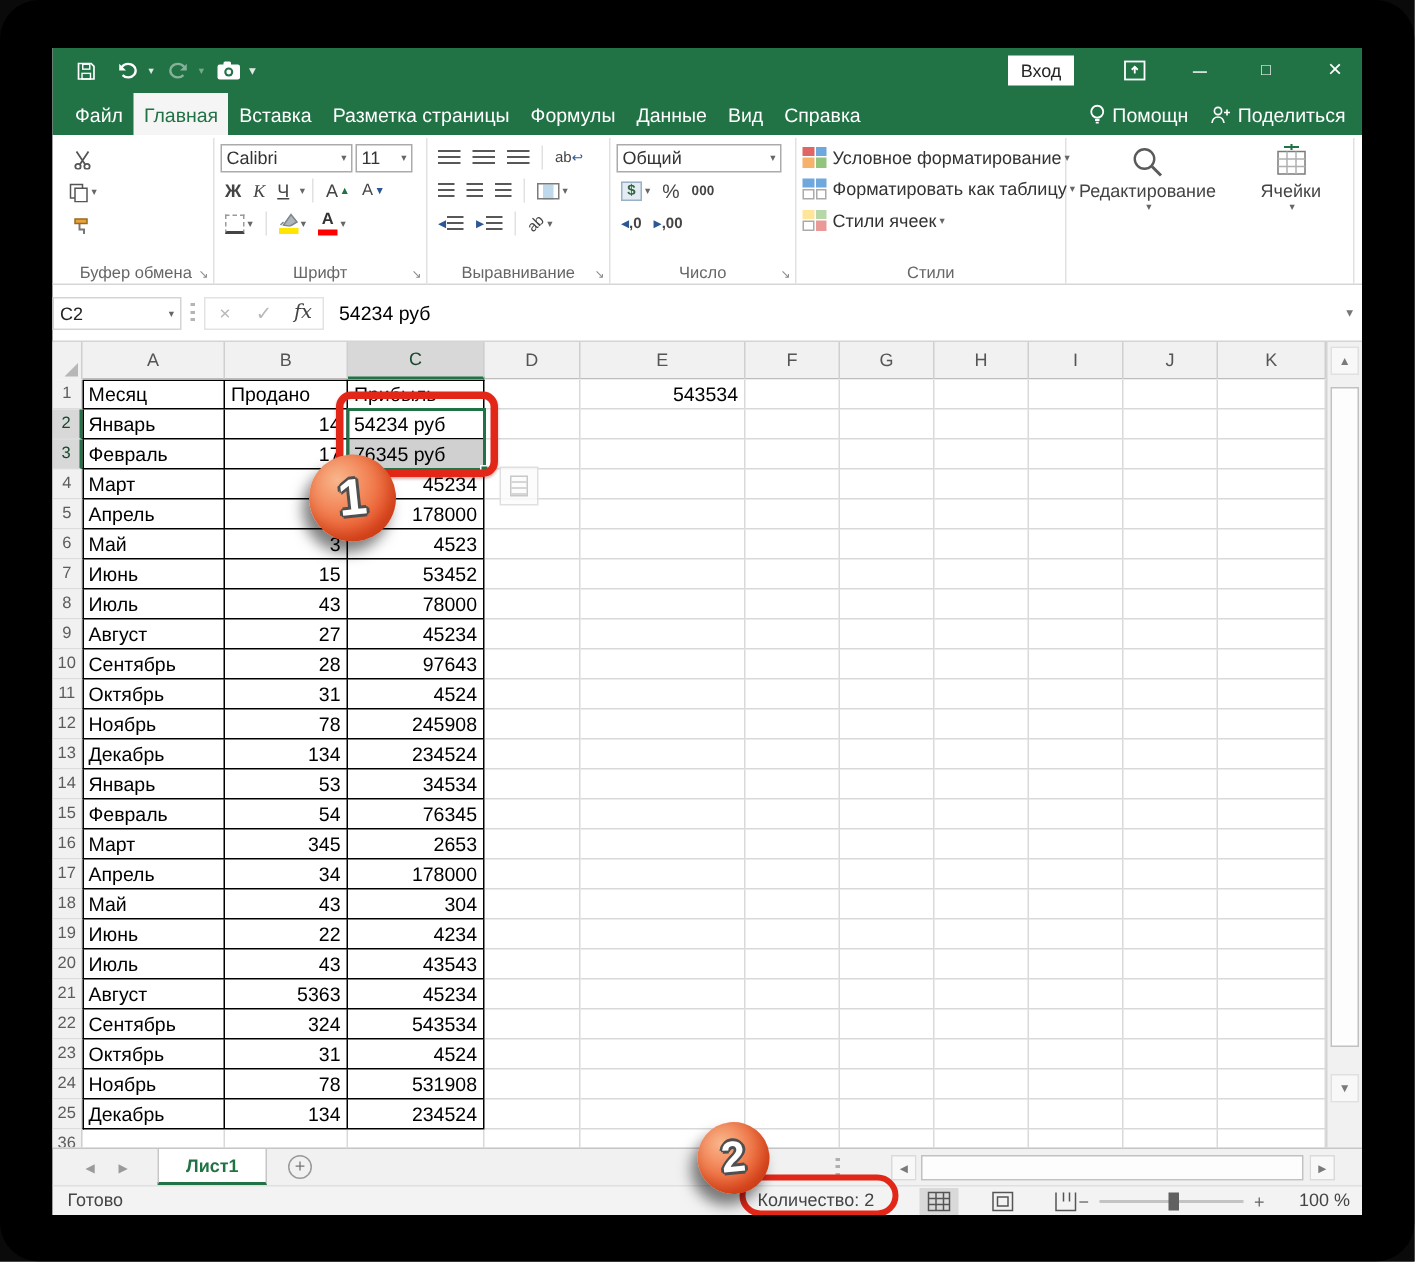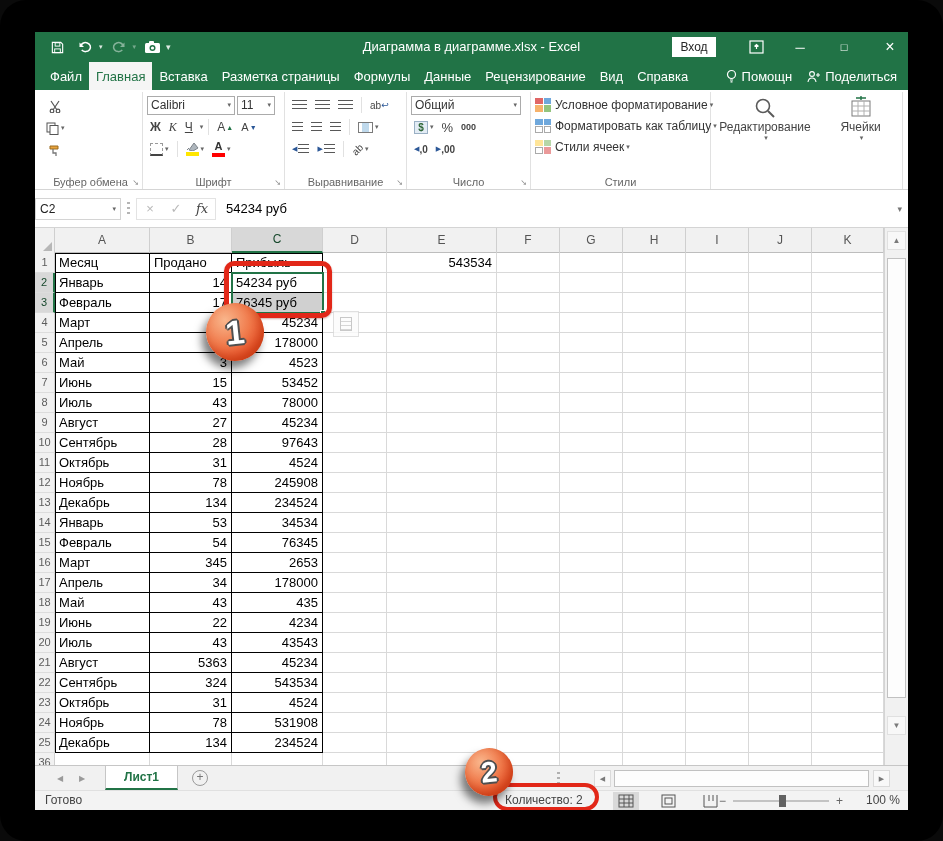--- a/index.html
+++ b/index.html
@@ -150,41 +150,39 @@
         <div class="qbtn">
           <svg width="17" height="14" viewBox="0 0 17 14">
               <rect x="1" y="3" width="15" height="10" rx="1.5" fill="#fff"></rect>
               <rect x="5" y="1" width="5" height="3" rx="1" fill="#fff"></rect>
               <circle cx="8.5" cy="8" r="3" fill="#217346"></circle>
               <circle cx="8.5" cy="8" r="1.6" fill="#fff"></circle>
             </svg>
         </div>
         <span class="tinycaret" style="font-size:9px">▾</span>
       </div>
-      <div class="titletext">Диаграмма в диаграмме.xlsx  -  Excel</div>
       <div class="signin">Вход</div>
       <div class="dispopts">
         <svg width="15" height="14" viewBox="0 0 15 14">
             <rect x="1" y="1" width="13" height="12" fill="none" stroke="#fff" stroke-width="1.2"></rect>
             <path d="M7.5 9V4.5M5.5 6.5l2-2 2 2" fill="none" stroke="#fff" stroke-width="1.2"></path>
           </svg>
       </div>
       <div class="wbtn min">─</div>
       <div class="wbtn max">□</div>
       <div class="wbtn close">×</div>
     </div>
 
     <div class="tabrow">
       <div class="rtab">Файл</div>
       <div class="rtab active">Главная</div>
       <div class="rtab">Вставка</div>
       <div class="rtab">Разметка страницы</div>
       <div class="rtab">Формулы</div>
       <div class="rtab">Данные</div>
-      <div class="rtab">Рецензирование</div>
       <div class="rtab">Вид</div>
       <div class="rtab">Справка</div>
       <div class="spacer"></div>
       <div class="rtab">
         <span class="ticon">
             <svg width="13" height="14" viewBox="0 0 13 14">
               <circle cx="6.5" cy="5.5" r="4" fill="none" stroke="#fff" stroke-width="1.2"></circle>
               <path d="M5 11h3M5.5 12.8h2" stroke="#fff" stroke-width="1.2"></path>
             </svg>
           </span>
@@ -692,21 +690,21 @@
             <div class="cell" style="width: 63px;"></div>
             <div class="cell" style="width: 63px;"></div>
             <div class="cell" style="width: 63px;"></div>
             <div class="cell" style="width: 63px;"></div>
             <div class="cell" style="width: 72px;"></div>
           </div>
           <div class="grow">
             <div class="rowhdr">18</div>
             <div class="cell tbl first" style="width: 95px;">Май</div>
             <div class="cell tbl num" style="width: 82px;">43</div>
-            <div class="cell tbl num" style="width: 91px;">435</div>
+            <div class="cell tbl num" style="width: 91px;">304</div>
             <div class="cell" style="width: 64px;"></div>
             <div class="cell" style="width: 110px;"></div>
             <div class="cell" style="width: 63px;"></div>
             <div class="cell" style="width: 63px;"></div>
             <div class="cell" style="width: 63px;"></div>
             <div class="cell" style="width: 63px;"></div>
             <div class="cell" style="width: 63px;"></div>
             <div class="cell" style="width: 72px;"></div>
           </div>
           <div class="grow">

